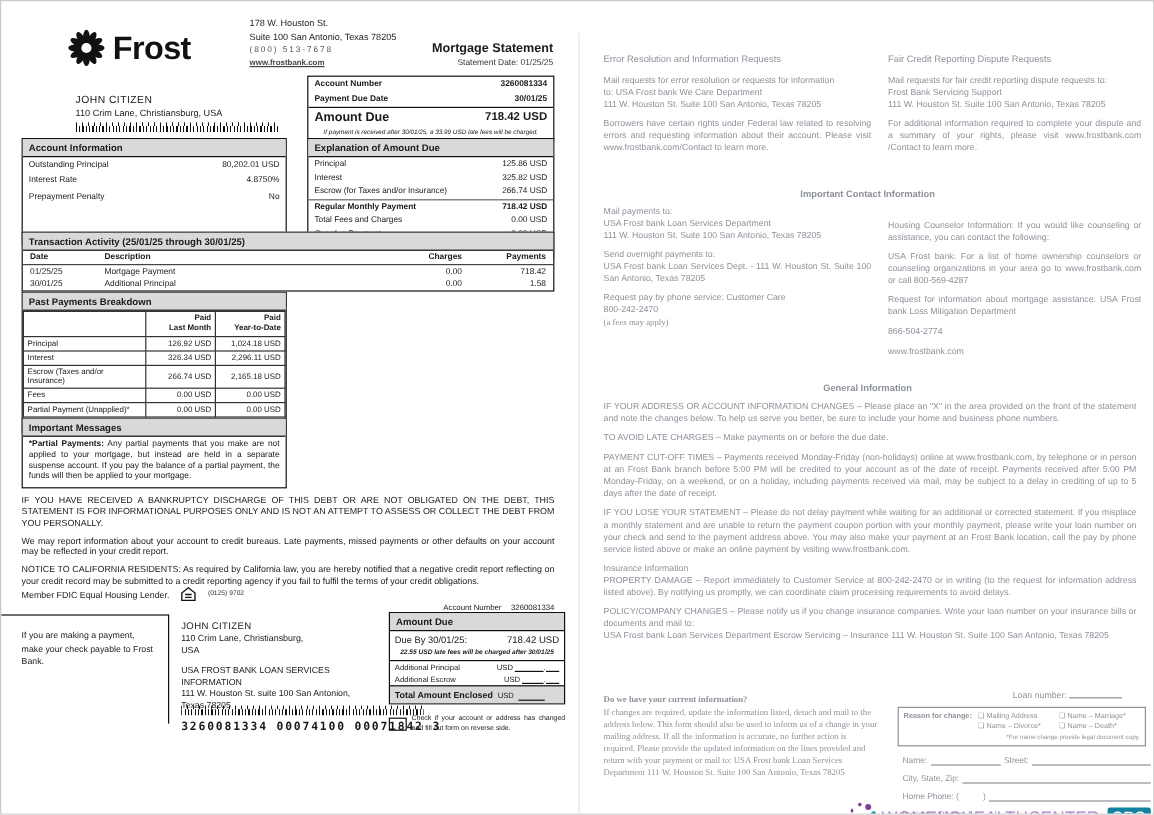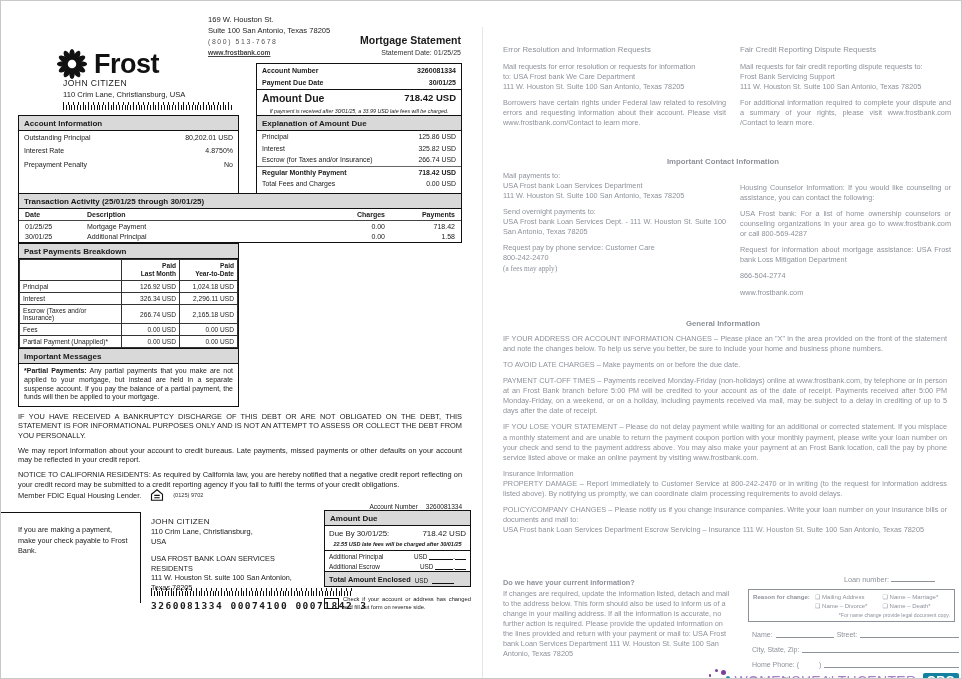--- a/index.html
+++ b/index.html
@@ -4,21 +4,21 @@
 <style>
   html,body{margin:0;padding:0;background:#ffffff;}
   .sheet{position:relative;width:962px;height:679px;background:#fff;border:1px solid #c9c9c9;
          box-sizing:border-box;font-family:"Liberation Sans","DejaVu Sans",sans-serif;color:#1a1a1a;overflow:hidden;}
   .page{position:absolute;top:0;height:100%;}
   .p1{left:0;width:481px;}
   .p2{left:481px;width:480px;border-left:1px solid #e6e6e6;color:#8d929a;margin-top:26px;}
   .abs{position:absolute;}
 
   
-  .frost-logo{left:54px;top:22px;display:flex;align-items:center;gap:5px;margin-top:24px;}
+  .frost-logo{left:54px;top:22px;display:flex;align-items:center;gap:5px;}
   .frost-word{font-size:27px;font-weight:600;letter-spacing:-0.5px;color:#111;}
   .bank-addr{left:207px;top:13px;font-size:7.6px;line-height:11px;color:#222;}
   .bank-phone{letter-spacing:1.6px;color:#555;font-size:6.9px;}
   .bank-site{font-size:6.6px;font-weight:bold;text-decoration:underline;color:#444;}
   .stmt-head{left:320px;top:33px;width:140px;text-align:right;}
   .stmt-title{font-size:10.5px;font-weight:bold;}
   .stmt-date{font-size:7px;margin-top:3px;color:#333;}
   .cust{left:62px;top:77px;}
   .cust-name{font-size:8.6px;letter-spacing:0.4px;}
   .cust-addr{font-size:7.6px;margin-top:2px;}
@@ -97,21 +97,21 @@
   .p2 p{font-size:7.3px;line-height:1.38;margin:0 0 6px 0;text-align:justify;}
   .p2 .tight{margin-bottom:0;}
   .l-a{left:20px;top:18px;width:223px;}
   .r-a{left:257px;top:18px;width:211px;}
   .c-hdg{left:0;top:130px;width:100%;text-align:center;font-weight:bold;font-size:7.8px;}
   .l-b{left:20px;top:144px;width:223px;}
   .r-b{left:257px;top:156px;width:211px;}
   .g-hdg{left:0;top:292px;width:100%;text-align:center;font-weight:bold;font-size:7.8px;}
   .gen{left:20px;top:307px;width:444px;}
   .small-note{font-size:6.6px;font-family:"Liberation Serif",serif;}
-  .f-l{left:20px;top:551px;width:229px;}
+  .f-l{left:20px;top:551px;width:229px;font-family:Liberation Serif, serif;}
   .f-l .f-hdg{font-weight:bold;font-size:7.3px;margin-bottom:2px;}
   .f-r{left:255px;top:547px;width:221px;font-size:7.3px;}
   .loan-line{text-align:right;padding-right:24px;margin-bottom:5px;}
   .ul2{display:inline-block;border-bottom:1px solid #8d929a;height:7px;vertical-align:baseline;}
   .reason-box{border:1px solid #8d929a;padding:3px 4px;display:flex;gap:4px;margin:0 4px 8px 10px;}
   .reason-lbl{font-weight:bold;font-size:6.1px;width:58px;flex:none;}
   .reason-right{flex:1;}
   .reason-grid{display:grid;grid-template-columns:1fr 1fr;font-size:6px;line-height:1.5;}
   .reason-note{font-size:5.2px;text-align:right;margin-top:1px;}
   .f-row{display:flex;align-items:flex-end;gap:3px;margin:0 0 7px 14px;font-size:7px;}
@@ -169,21 +169,21 @@
           <g transform="rotate(330 18 18)">
               <ellipse cx="18" cy="8.5" rx="3" ry="6.5"></ellipse>
             </g>
         </g>
         <circle cx="18" cy="18" r="4.5" fill="#fff"></circle>
       </svg>
       <span class="frost-word">Frost</span>
     </div>
 
     <div class="abs bank-addr">
-      <div>169 W. Houston St.</div>
+      <div>178 W. Houston St.</div>
       <div>Suite 100 San Antonio, Texas 78205</div>
       <div class="bank-phone">(800) 513-7678</div>
       <div class="bank-site">www.frostbank.com</div>
     </div>
 
     <div class="abs stmt-head">
       <div class="stmt-title">Mortgage Statement</div>
       <div class="stmt-date">Statement Date: 01/25/25</div>
     </div>
 
@@ -353,21 +353,21 @@
     <div class="abs payable">If you are making a payment, make your check payable to Frost Bank.</div>
 
     <div class="abs cp-cust">
       <div class="nm">JOHN CITIZEN</div>
       <div>110 Crim Lane, Christiansburg,</div>
       <div>USA</div>
     </div>
 
     <div class="abs cp-remit">
       <div>USA FROST BANK LOAN SERVICES</div>
-      <div>RESIDENTS</div>
+      <div>INFORMATION</div>
       <div>111 W. Houston St. suite 100 San Antonion,</div>
       <div>Texas 78205</div>
     </div>
 
     <div class="abs barcode cp-barcode">
         <div class="bc-t"></div>
         <div class="bc-b"></div>
       </div>
 
     <div class="abs micr">3260081334  00074100  00071842 3</div>

